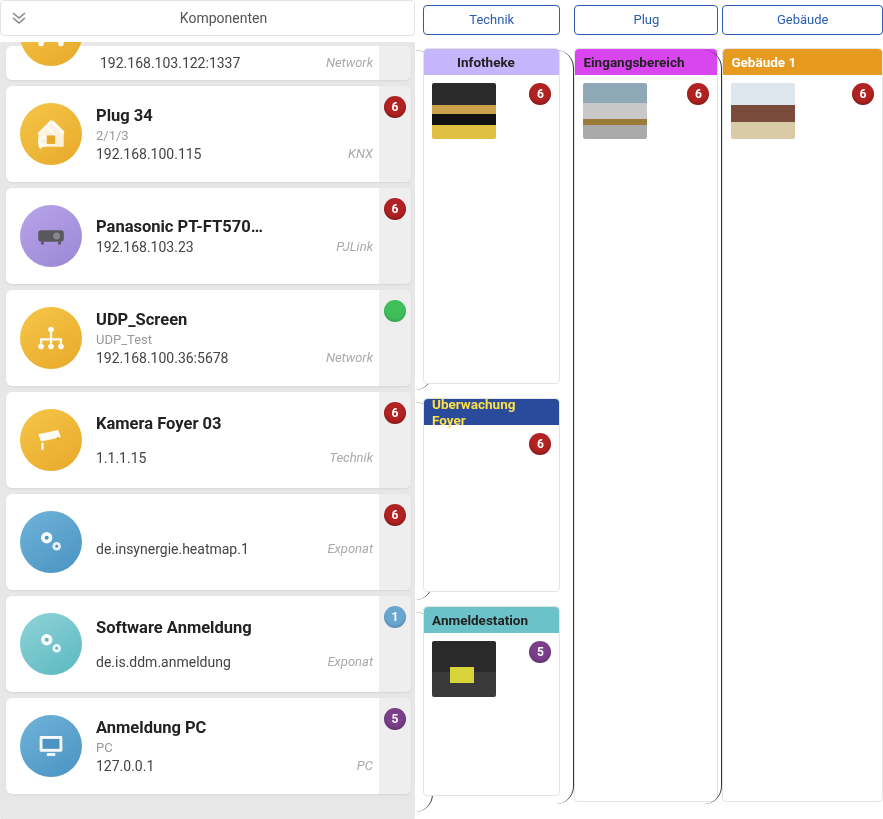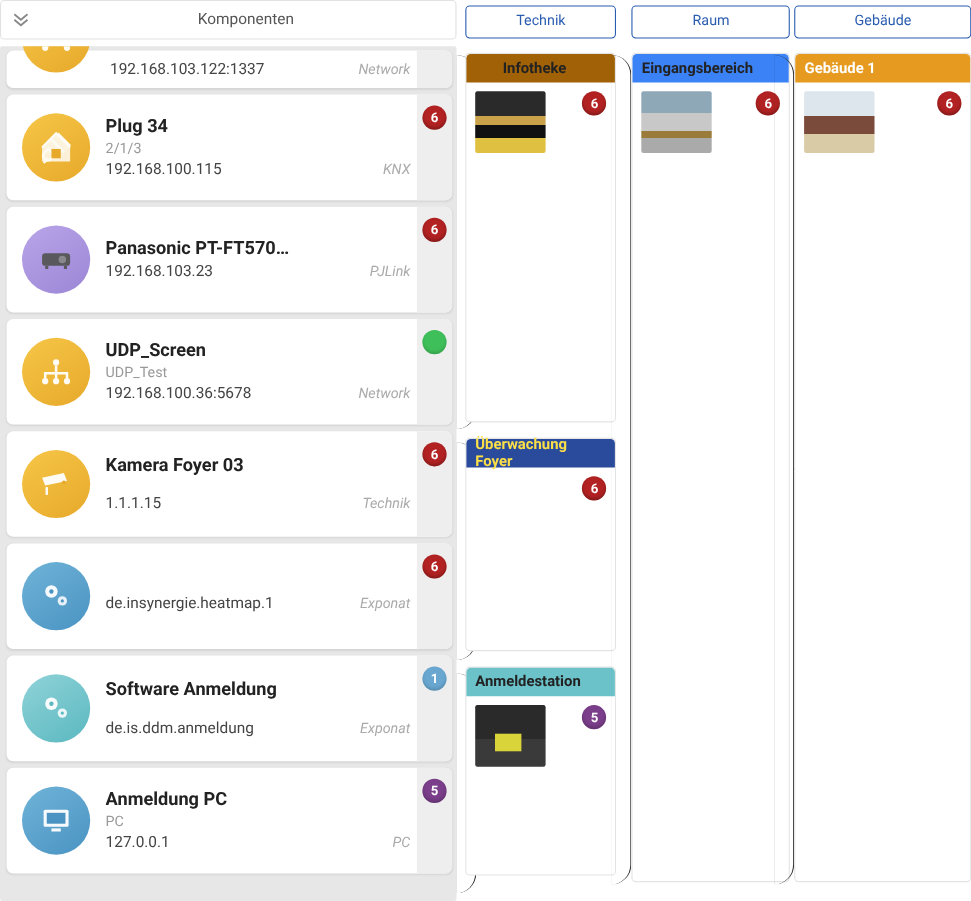--- a/index.html
+++ b/index.html
@@ -87,21 +87,21 @@
   }
   .comp-body {
     flex:1;
     display:flex; flex-direction:column;
     justify-content:center;
     padding:10px 4px 10px 0;
     gap:3px;
   }
   .comp-name { font-weight:700; font-size:16.5px; color:#222; white-space:nowrap; overflow:hidden; text-overflow:ellipsis; }
   .comp-sub  { font-size:13px; color:#999; }
-  .comp-addr-row { display:flex; align-items:flex-end; gap:10px; }
+  .comp-addr-row { display:flex; align-items:flex-start; gap:10px; }
   .comp-addr { font-size:14px; color:#444; }
   .comp-proto { font-size:13px; color:#aaa; font-style:italic; margin-left:auto; padding-right:2px;}
   .comp-side {
     width:32px;
     background:#eeeeee;
     border-top-right-radius:6px;
     border-bottom-right-radius:6px;
     display:flex; align-items:flex-start; justify-content:center;
     padding-top:10px;
   }
@@ -131,22 +131,22 @@
   }
   .zone-header {
     height:26px;
     display:flex; align-items:center;
     padding:0 8px;
     font-weight:700;
     font-size:13.5px;
     border-top-left-radius:4px; border-top-right-radius:4px;
     color:#222;
   }
-  .zone-header.teal   { background:#a16207;padding-left:33px; }
-  .zone-header.green  { background:#3b82f6; }
+  .zone-header.teal   { background:#c4b5fd;padding-left:33px; }
+  .zone-header.green  { background:#d946ef; }
   .zone-header.orange { background:#e69a1f; color:#fff;}
   .zone-header.navy   { background:#2a4a9b; color:#fde047; }
   .zone-header.cyan   { background:#6bc2c9; }
   .zone-body {
     padding:8px;
     position:relative;
     flex:1;
   }
   .zone-badge {
     position:absolute; top:8px; right:8px;
@@ -432,21 +432,21 @@
           <div class="badge badge-purple zone-badge">5</div>
           <div class="thumb kiosk"></div>
         </div>
       </div>
     </div>
     <div class="connector" style="top:50px; height:754px; right:-14px;"></div>
   </div>
 
   <div class="col col-raum" style="position:relative;">
     <div class="header-row">
-      <div class="col-btn">Raum</div>
+      <div class="col-btn">Plug</div>
     </div>
     <div class="col-body">
       <div class="zone-card" style="height:754px;">
         <div class="zone-header green">Eingangsbereich</div>
         <div class="zone-body">
           <div class="badge badge-red zone-badge">6</div>
           <div class="thumb entrance"></div>
         </div>
       </div>
     </div>

